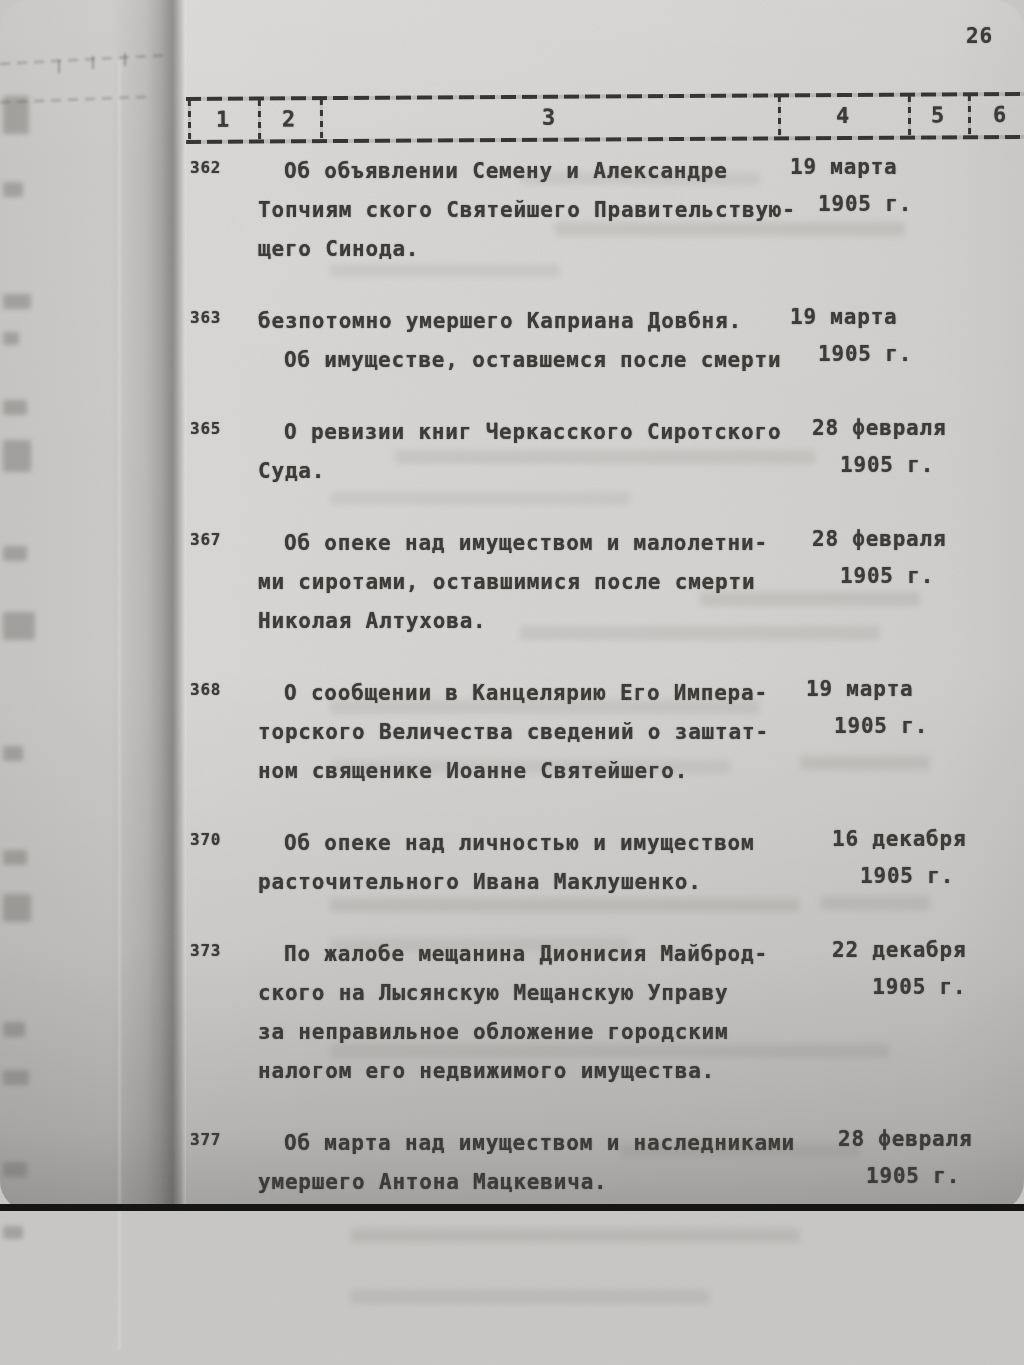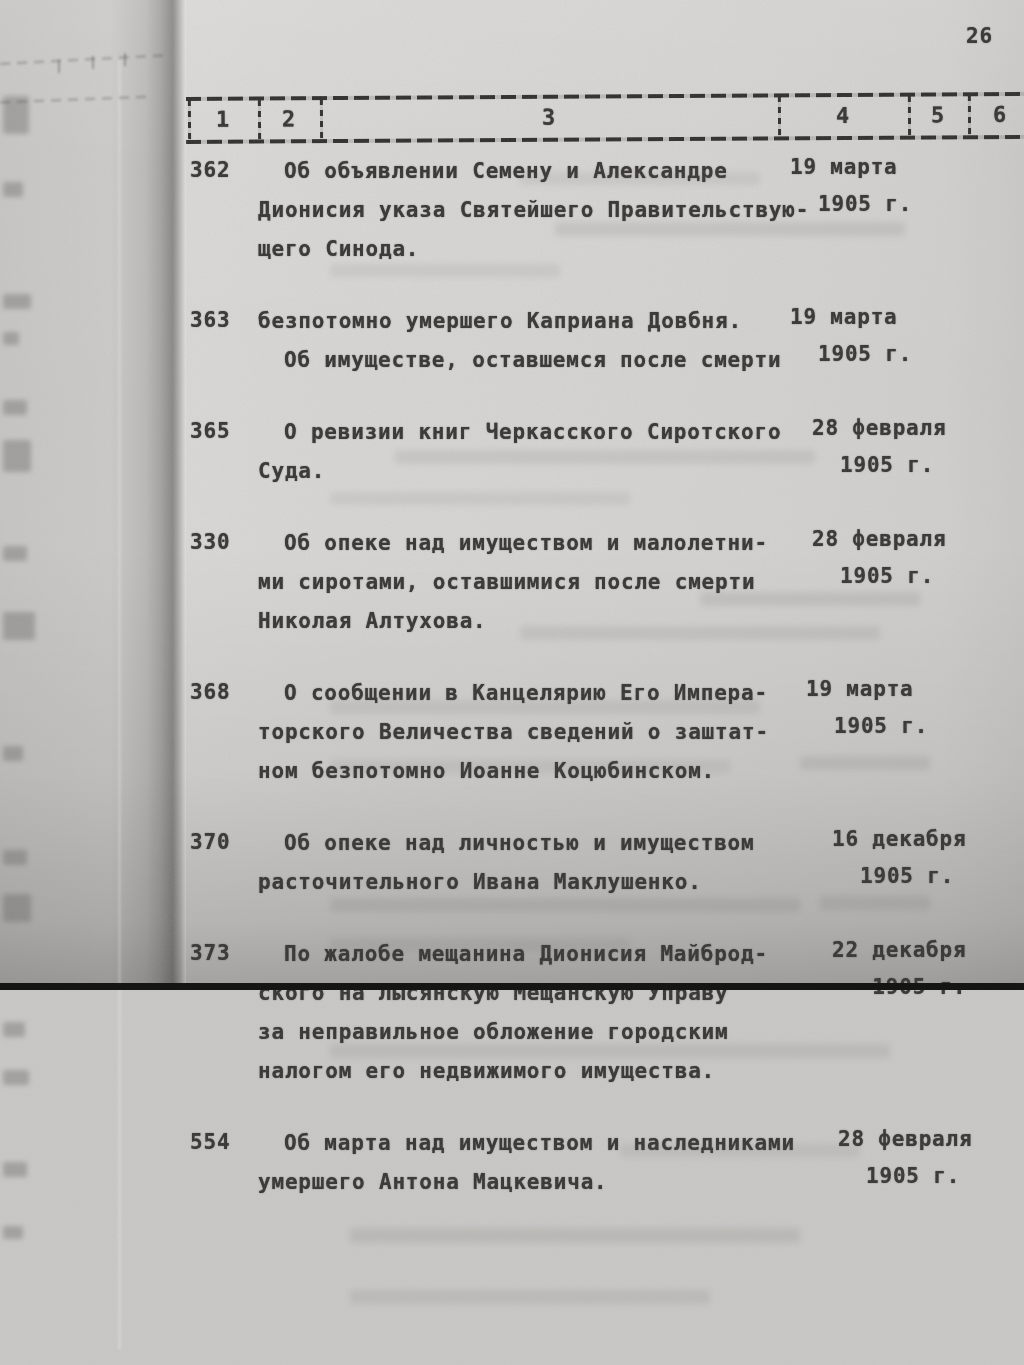--- a/index.html
+++ b/index.html
@@ -3,26 +3,27 @@
 <meta charset="utf-8">
 <style>
   * { box-sizing: border-box; }
   html, body { margin: 0; padding: 0; }
   body {
     width: 1024px; height: 1365px; overflow: hidden;
     background: #c9c8c6;
     font-family: "DejaVu Sans Mono", "Liberation Mono", monospace;
   }
   .scan {
-    position: absolute; inset: 0; width: 1024px; height: 990px;
+    position: absolute; inset: 0; width: 1024px; height: 1211px;
     background:
       linear-gradient(180deg, rgba(255,255,255,0.10) 0px, rgba(255,255,255,0.02) 160px,
         rgba(0,0,0,0) 55%, rgba(0,0,0,0.06) 78%, rgba(0,0,0,0.16) 93%, rgba(0,0,0,0.26) 100%),
       linear-gradient(90deg, #c6c5c3 0px, #cbcac8 110px, #b3b2b0 160px, #a9a8a6 172px,
         #d9d8d6 186px, #d7d6d4 330px, #d4d3d1 68%, #d0cfcd 92%, #c9c8c6 100%);
+    border-radius: 30px;
   }
   .typewriter {
     font-weight: 700; color: #353330;
     letter-spacing: 0.8px;
     text-shadow: 0 0 1.2px rgba(42,40,37,0.75);
   }
   
   .fold {
     position: absolute; left: 146px; top: 0; width: 40px; height: 100%;
     background: linear-gradient(90deg, rgba(0,0,0,0) 0%, rgba(0,0,0,0.08) 35%,
@@ -65,21 +66,21 @@
     position: absolute; top: 3px; width: 3px; height: 40px;
     background: repeating-linear-gradient(180deg, #2e2c29 0 6px, rgba(46,44,41,0.12) 6px 11px);
   }
   .header-cell {
     position: absolute; top: 5px; height: 36px; line-height: 36px;
     text-align: center; font-size: 22px;
   }
   
   #entries { position: absolute; left: 0; top: 152px; width: 1024px; }
   .entry { position: relative; margin: 0 0 33px 190px; }
-  .entry-number { position: absolute; left: 0; top: 6px; font-size: 21px; text-align: center; }
+  .entry-number { position: absolute; left: 0; top: 6px; font-size: 16px; text-align: center; }
   .entry-desc { margin-left: 68px; }
   .desc-line { font-size: 21px; height: 39px; line-height: 39px; white-space: nowrap; }
   .desc-line.first { text-indent: 26px; }
   .entry-date { position: absolute; top: -3px; }
   .date-line { font-size: 21px; height: 37px; line-height: 37px; white-space: nowrap; }
   .date-line.l2 { padding-left: 28px; }
   
   .ghost {
     position: absolute; background: #535149; filter: blur(3px); border-radius: 3px;
   }
@@ -140,21 +141,21 @@
         <div class="v-sep" style="left: 782px;"></div>
         <div class="header-cell typewriter" style="left: 782px; width: 64px;">6</div>
       </div>
   </div>
 
   <div id="entries">
       <div class="entry">
     <div class="entry-number typewriter">362</div>
     <div class="entry-desc">
           <div class="desc-line typewriter first">Об объявлении Семену и Александре</div>
-          <div class="desc-line typewriter">Дионисия указа Святейшего Правительствую-</div>
+          <div class="desc-line typewriter">Топчиям ского Святейшего Правительствую-</div>
           <div class="desc-line typewriter">щего Синода.</div>
         </div>
     <div class="entry-date" style="left: 600px;">
           <div class="date-line typewriter">19 марта</div>
           <div class="date-line typewriter l2">1905 г.</div>
         </div>
   </div>
       <div class="entry">
     <div class="entry-number typewriter">363</div>
     <div class="entry-desc">
@@ -171,37 +172,37 @@
     <div class="entry-desc">
           <div class="desc-line typewriter first">О ревизии книг Черкасского Сиротского</div>
           <div class="desc-line typewriter">Суда.</div>
         </div>
     <div class="entry-date" style="left: 622px;">
           <div class="date-line typewriter">28 февраля</div>
           <div class="date-line typewriter l2">1905 г.</div>
         </div>
   </div>
       <div class="entry">
-    <div class="entry-number typewriter">330</div>
+    <div class="entry-number typewriter">367</div>
     <div class="entry-desc">
           <div class="desc-line typewriter first">Об опеке над имуществом и малолетни-</div>
           <div class="desc-line typewriter">ми сиротами, оставшимися после смерти</div>
           <div class="desc-line typewriter">Николая Алтухова.</div>
         </div>
     <div class="entry-date" style="left: 622px;">
           <div class="date-line typewriter">28 февраля</div>
           <div class="date-line typewriter l2">1905 г.</div>
         </div>
   </div>
       <div class="entry">
     <div class="entry-number typewriter">368</div>
     <div class="entry-desc">
           <div class="desc-line typewriter first">О сообщении в Канцелярию Его Импера-</div>
           <div class="desc-line typewriter">торского Величества сведений о заштат-</div>
-          <div class="desc-line typewriter">ном безпотомно Иоанне Коцюбинском.</div>
+          <div class="desc-line typewriter">ном священике Иоанне Святейшего.</div>
         </div>
     <div class="entry-date" style="left: 616px;">
           <div class="date-line typewriter">19 марта</div>
           <div class="date-line typewriter l2">1905 г.</div>
         </div>
   </div>
       <div class="entry">
     <div class="entry-number typewriter">370</div>
     <div class="entry-desc">
           <div class="desc-line typewriter first">Об опеке над личностью и имуществом</div>
@@ -219,21 +220,21 @@
           <div class="desc-line typewriter">ского на Лысянскую Мещанскую Управу</div>
           <div class="desc-line typewriter">за неправильное обложение городским</div>
           <div class="desc-line typewriter">налогом его недвижимого имущества.</div>
         </div>
     <div class="entry-date" style="left: 642px; text-align: right;">
           <div class="date-line typewriter">22 декабря</div>
           <div class="date-line typewriter l2">1905 г.</div>
         </div>
   </div>
       <div class="entry">
-    <div class="entry-number typewriter">554</div>
+    <div class="entry-number typewriter">377</div>
     <div class="entry-desc">
           <div class="desc-line typewriter first">Об марта над имуществом и наследниками</div>
           <div class="desc-line typewriter">умершего Антона Мацкевича.</div>
         </div>
     <div class="entry-date" style="left: 648px;">
           <div class="date-line typewriter">28 февраля</div>
           <div class="date-line typewriter l2">1905 г.</div>
         </div>
   </div>
     </div>

